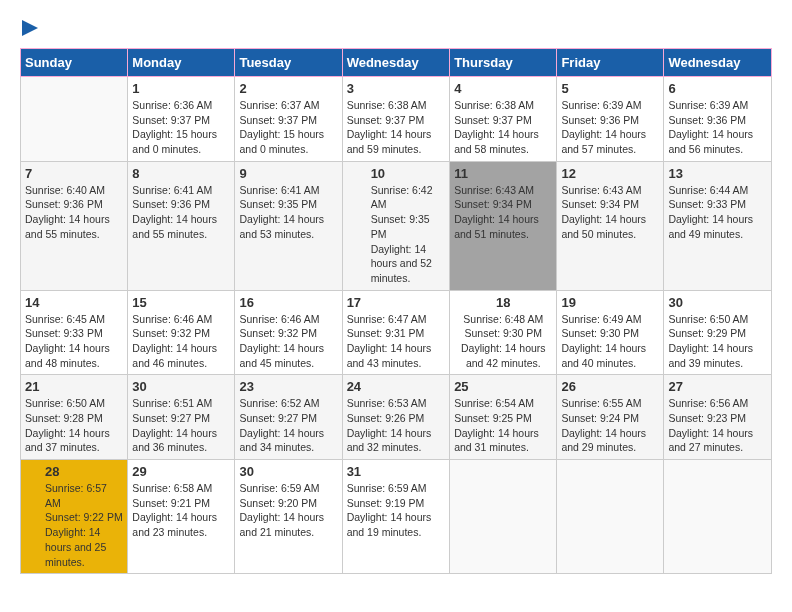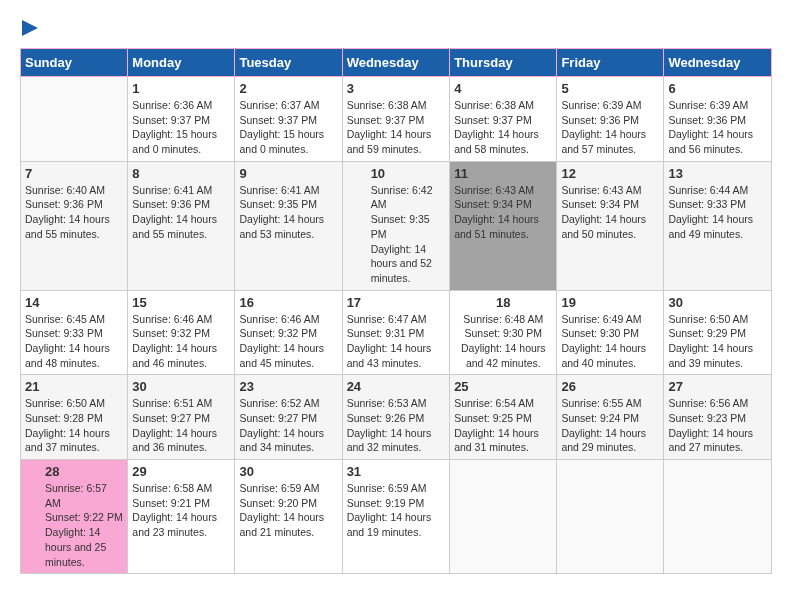--- a/index.html
+++ b/index.html
@@ -243,21 +243,21 @@
         <td style="background: rgb(245, 245, 245);">
           <span class="day-number">26</span>
           <div class="day-info">Sunrise: 6:55 AM<br>Sunset: 9:24 PM<br>Daylight: 14 hours and 29 minutes.</div>
         </td>
         <td style="background: rgb(245, 245, 245); margin-left: 12px;">
           <span class="day-number">27</span>
           <div class="day-info">Sunrise: 6:56 AM<br>Sunset: 9:23 PM<br>Daylight: 14 hours and 27 minutes.</div>
         </td>
       </tr>
       <tr style="background: rgb(255, 255, 255);">
-        <td style="background: #f9a8d4; padding-left: 24px;">
+        <td style="background: #eab308; padding-left: 24px;">
           <span class="day-number">28</span>
           <div class="day-info">Sunrise: 6:57 AM<br>Sunset: 9:22 PM<br>Daylight: 14 hours and 25 minutes.</div>
         </td>
         <td style="background: rgb(255, 255, 255);">
           <span class="day-number">29</span>
           <div class="day-info">Sunrise: 6:58 AM<br>Sunset: 9:21 PM<br>Daylight: 14 hours and 23 minutes.</div>
         </td>
         <td style="background: rgb(255, 255, 255);">
           <span class="day-number">30</span>
           <div class="day-info">Sunrise: 6:59 AM<br>Sunset: 9:20 PM<br>Daylight: 14 hours and 21 minutes.</div>

